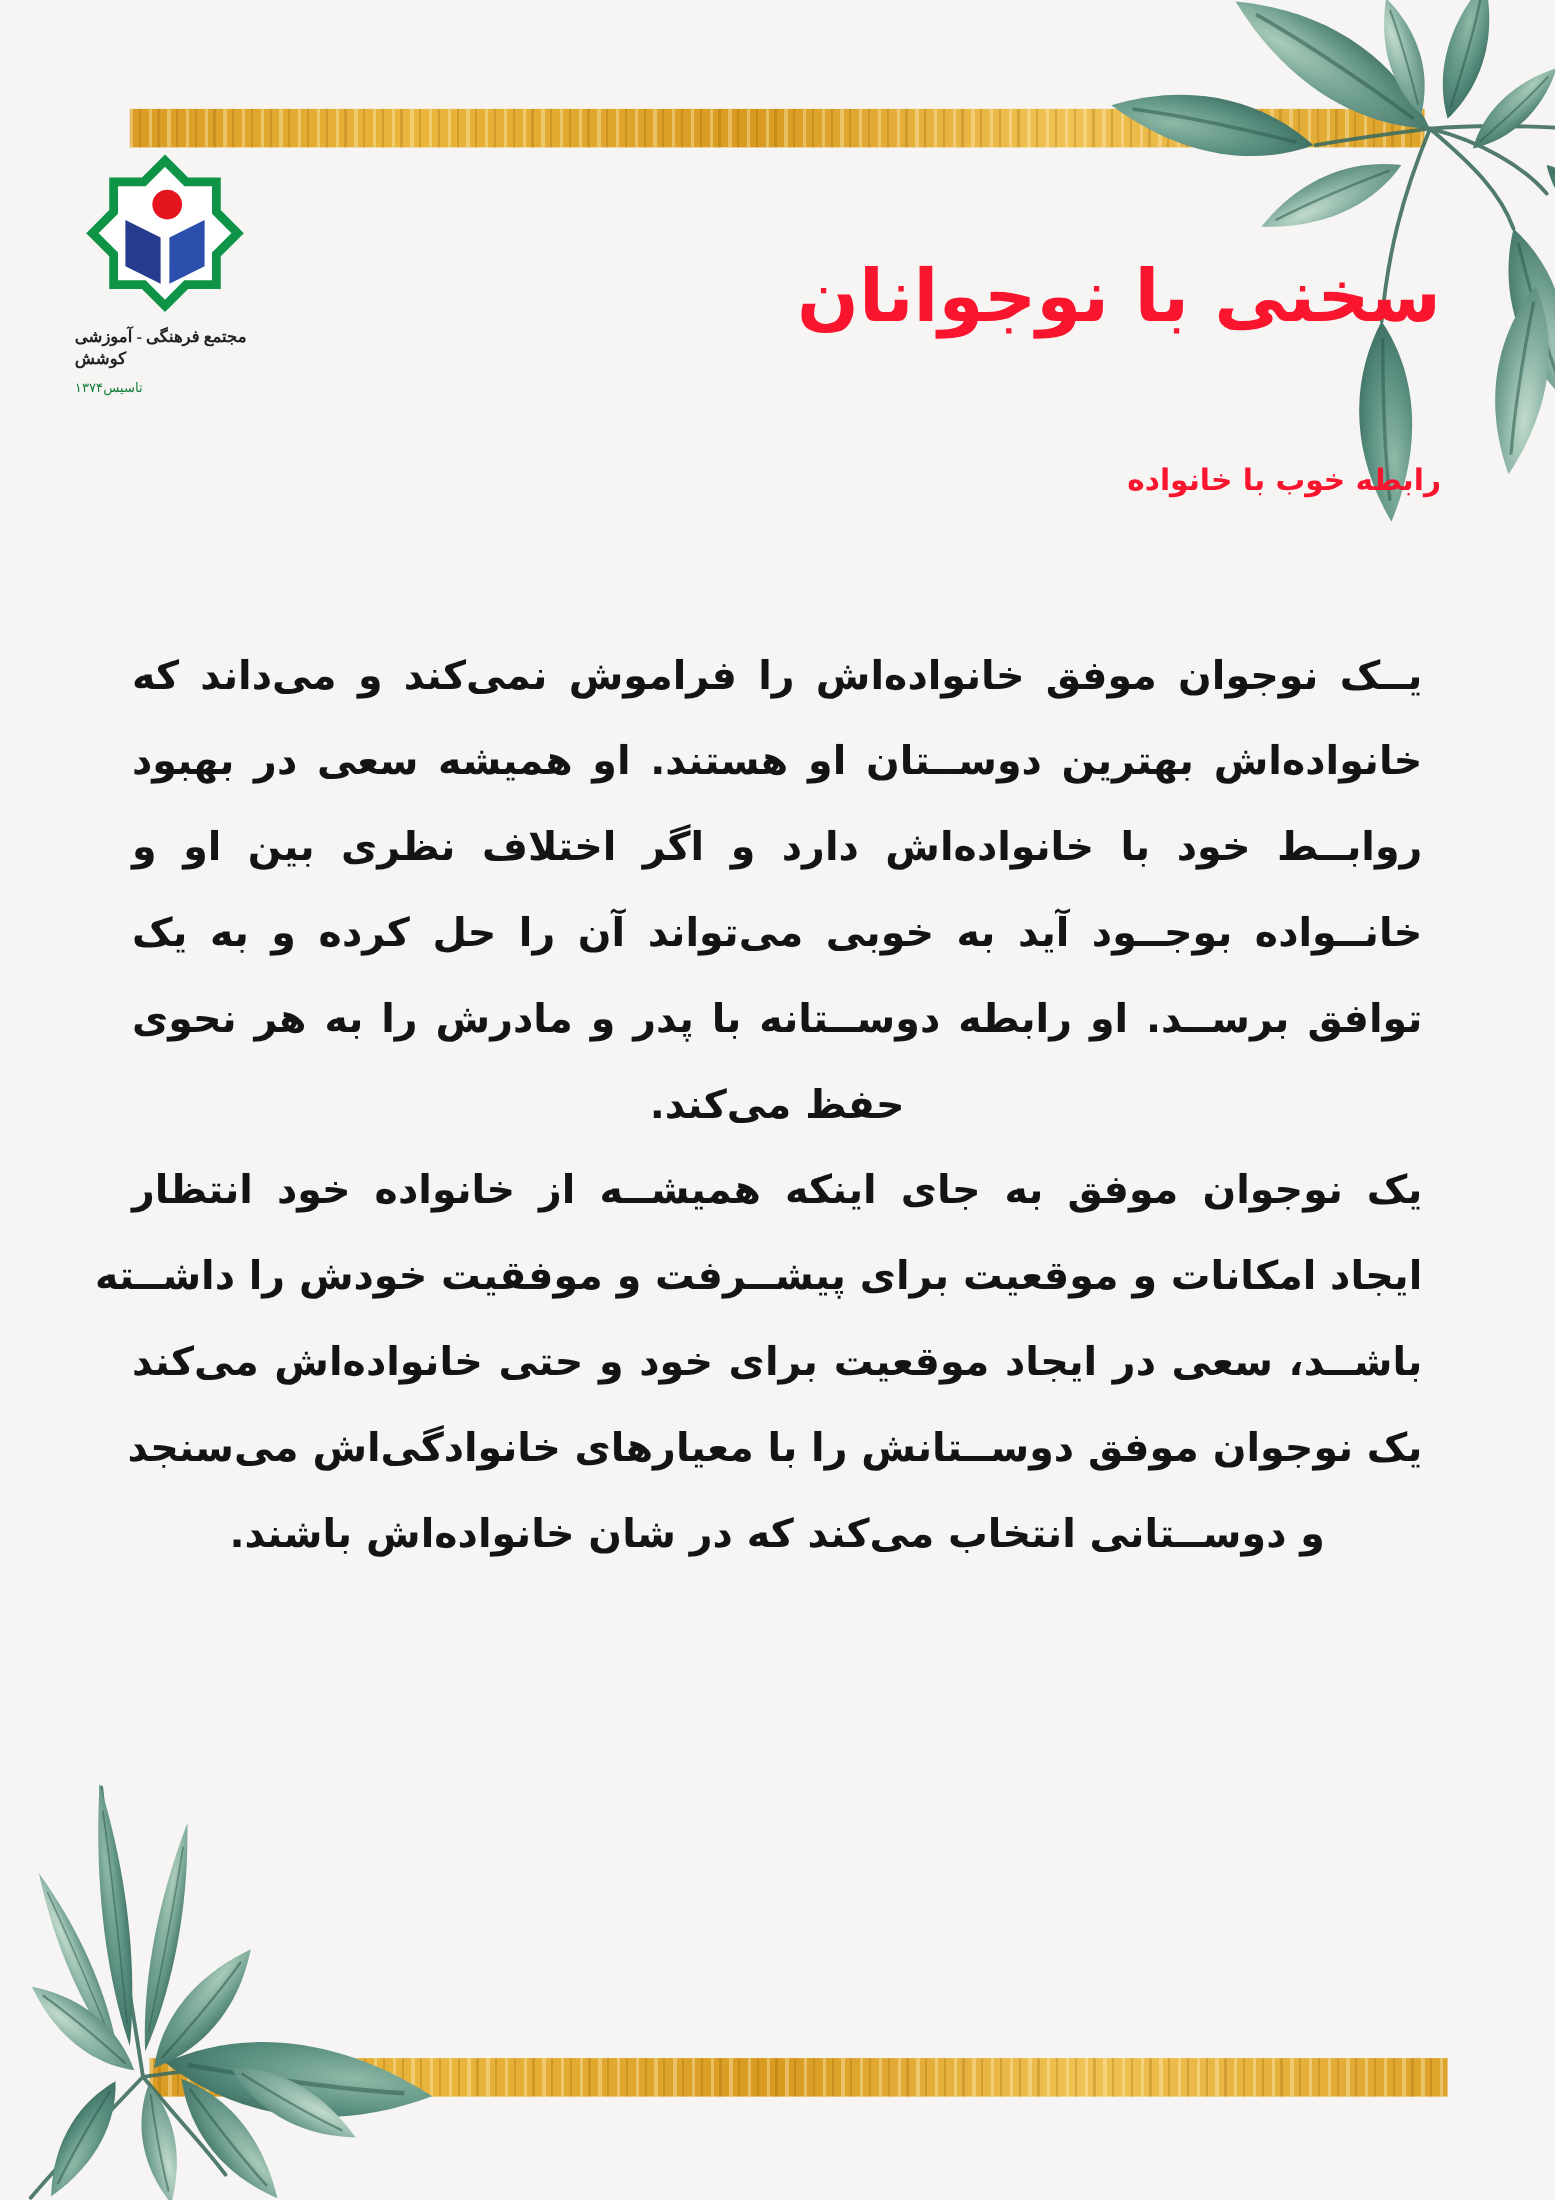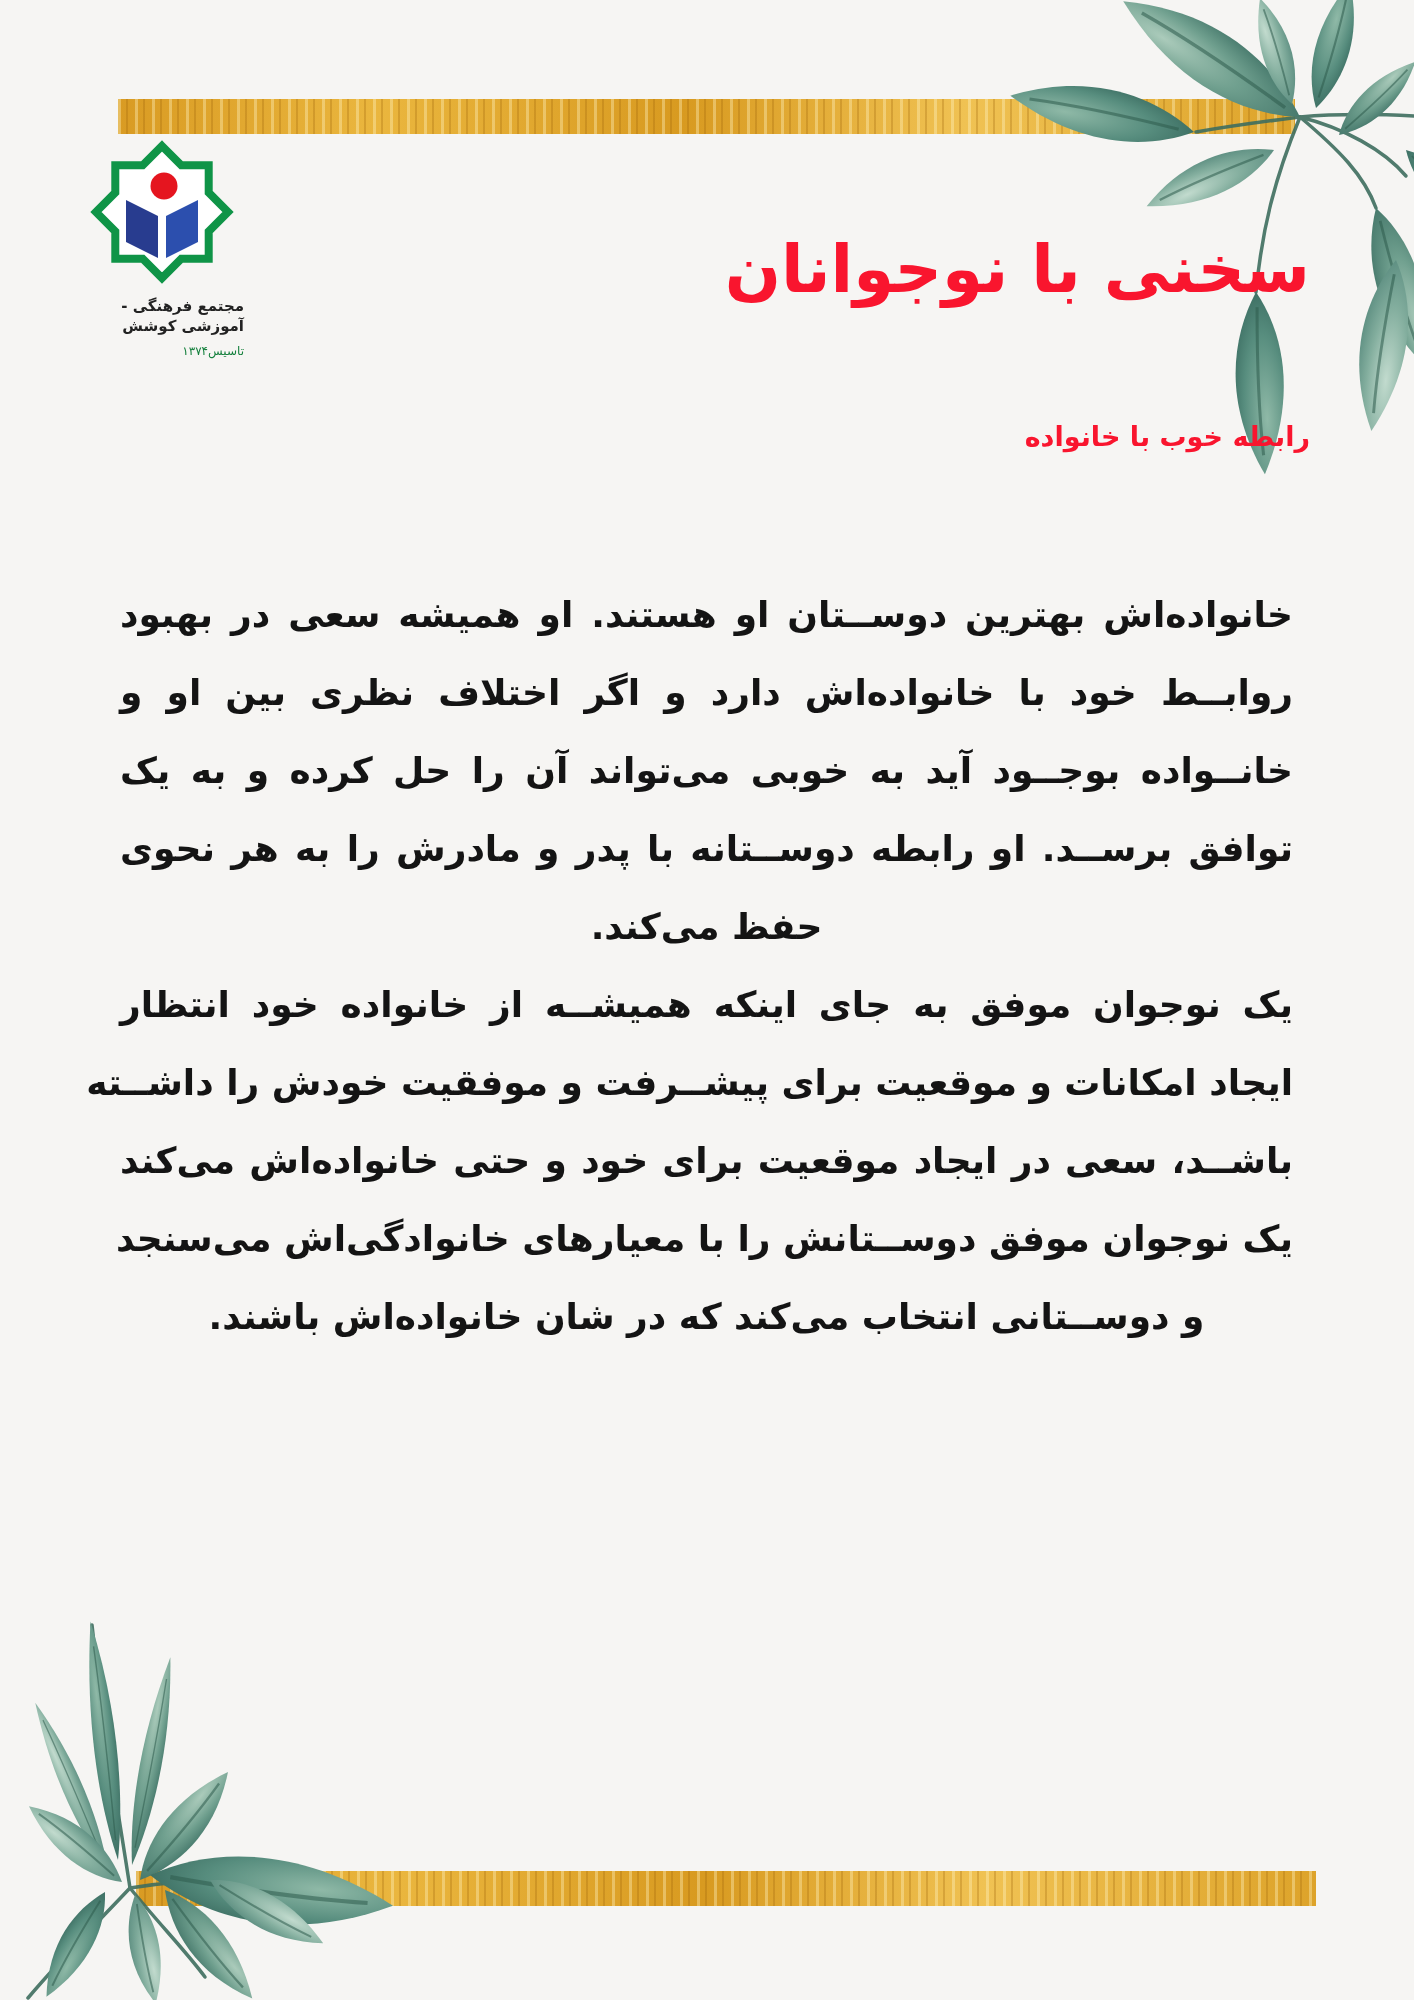--- a/index.html
+++ b/index.html
@@ -17,21 +17,21 @@
         rgba(156,98,8,.28) 8px 10px, rgba(255,255,255,0) 10px 17px),
       linear-gradient(90deg,#d99b23,#eab63e 22%,#d89a20 48%,#f0c253 72%,#dda32a);
   }
   .gold-bar.top{left:118px;top:99px;width:1177px;}
   .gold-bar.bottom{left:136px;top:1871px;width:1180px;}
   
   .leaves{position:absolute;z-index:2;pointer-events:none;}
   .leaves.top-right{top:0;right:0;}
   .leaves.bottom-left{left:0;bottom:0;}
   
-  .logo{position:absolute;left:68px;top:136px;width:176px;text-align:right;z-index:3;}
+  .logo{position:absolute;left:68px;top:136px;width:176px;text-align:left;z-index:3;font-family:Liberation Serif, serif;}
   .logo .caption{font-size:15px;font-weight:bold;color:#222;margin-top:4px;line-height:20px;}
   .logo .established{font-size:12px;color:#15803d;margin-top:8px;}
   
   .heading-wrap{position:absolute;left:130px;width:1180px;text-align:right;z-index:4;}
   .title{top:224px;font-size:66px;font-weight:bold;color:#f9152e;line-height:1.4;}
   .subtitle{top:418px;font-size:27px;font-weight:bold;color:#f9152e;line-height:1.4;}
   
   .body-text{
     position:absolute;right:121px;top:576px;width:1173px;z-index:4;
     direction:rtl;color:#141414;
@@ -120,20 +120,21 @@
     <circle cx="2" cy="-26" r="13.5" fill="#e5151f"></circle>
   </svg>
   <div class="caption">مجتمع فرهنگی - آموزشی کوشش</div>
   <div class="established">تاسیس۱۳۷۴</div>
 </div>
 
 <div class="heading-wrap title">سخنی با نوجوانان</div>
 <div class="heading-wrap subtitle">رابطه خوب با خانواده</div>
 
 <div class="body-text">
+  <div class="line">یــک نوجوان موفق خانواده‌اش را فراموش نمی‌کند و می‌داند که</div>
   <div class="line">خانواده‌اش بهترین دوســتان او هستند. او همیشه سعی در بهبود</div>
   <div class="line">روابــط خود با خانواده‌اش دارد و اگر اختلاف نظری بین او و</div>
   <div class="line">خانــواده بوجــود آید به خوبی می‌تواند آن را حل کرده و به یک</div>
   <div class="line">توافق برســد. او رابطه دوســتانه با پدر و مادرش را به هر نحوی</div>
   <div class="line end">حفظ می‌کند.</div>
   <div class="line">یک نوجوان موفق به جای اینکه همیشــه از خانواده خود انتظار</div>
   <div class="line">ایجاد امکانات و موقعیت برای پیشــرفت و موفقیت خودش را داشــته</div>
   <div class="line">باشــد، سعی در ایجاد موقعیت برای خود و حتی خانواده‌اش می‌کند</div>
   <div class="line">یک نوجوان موفق دوســتانش را با معیارهای خانوادگی‌اش می‌سنجد</div>
   <div class="line end">و دوســتانی انتخاب می‌کند که در شان خانواده‌اش باشند.</div>

